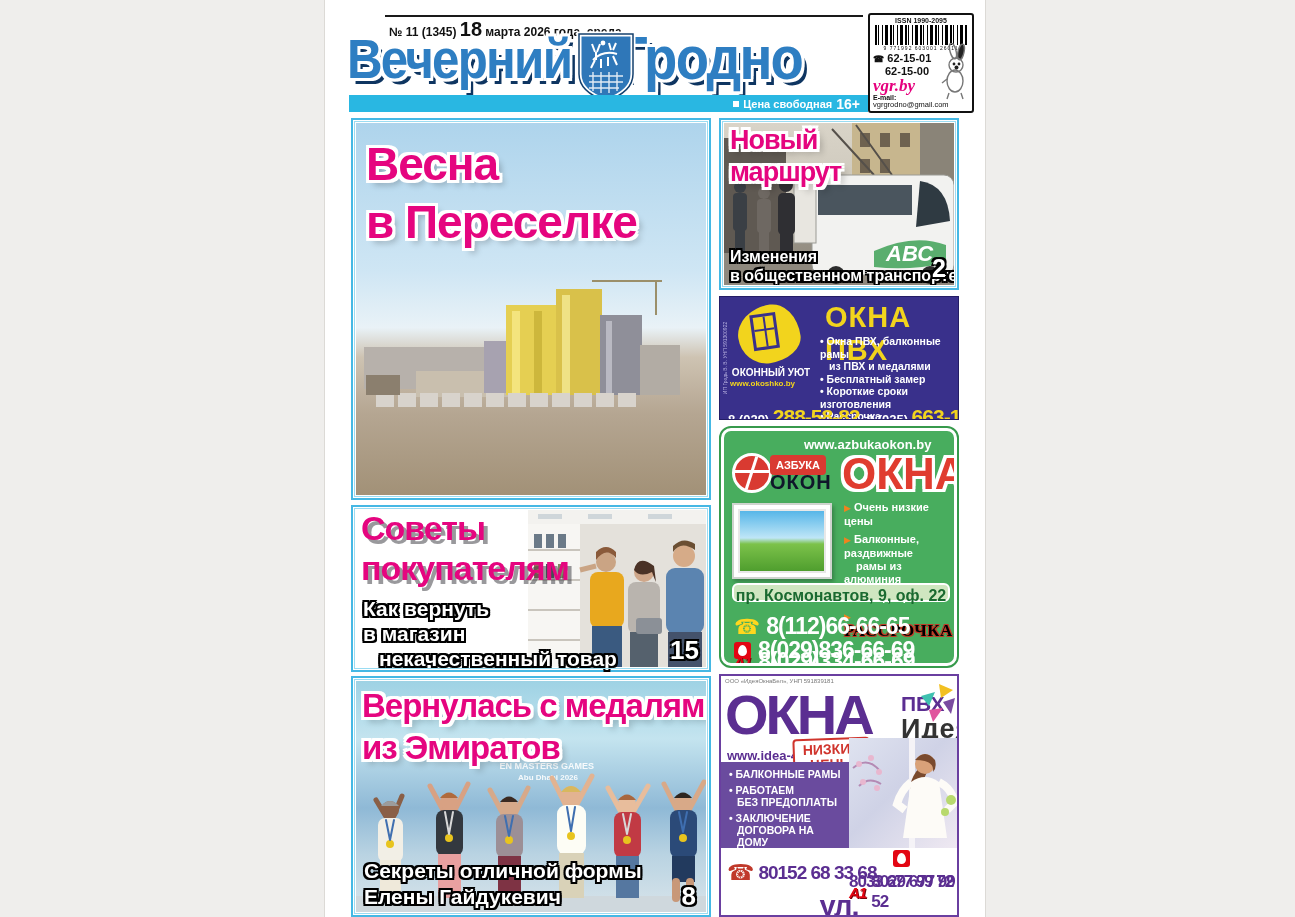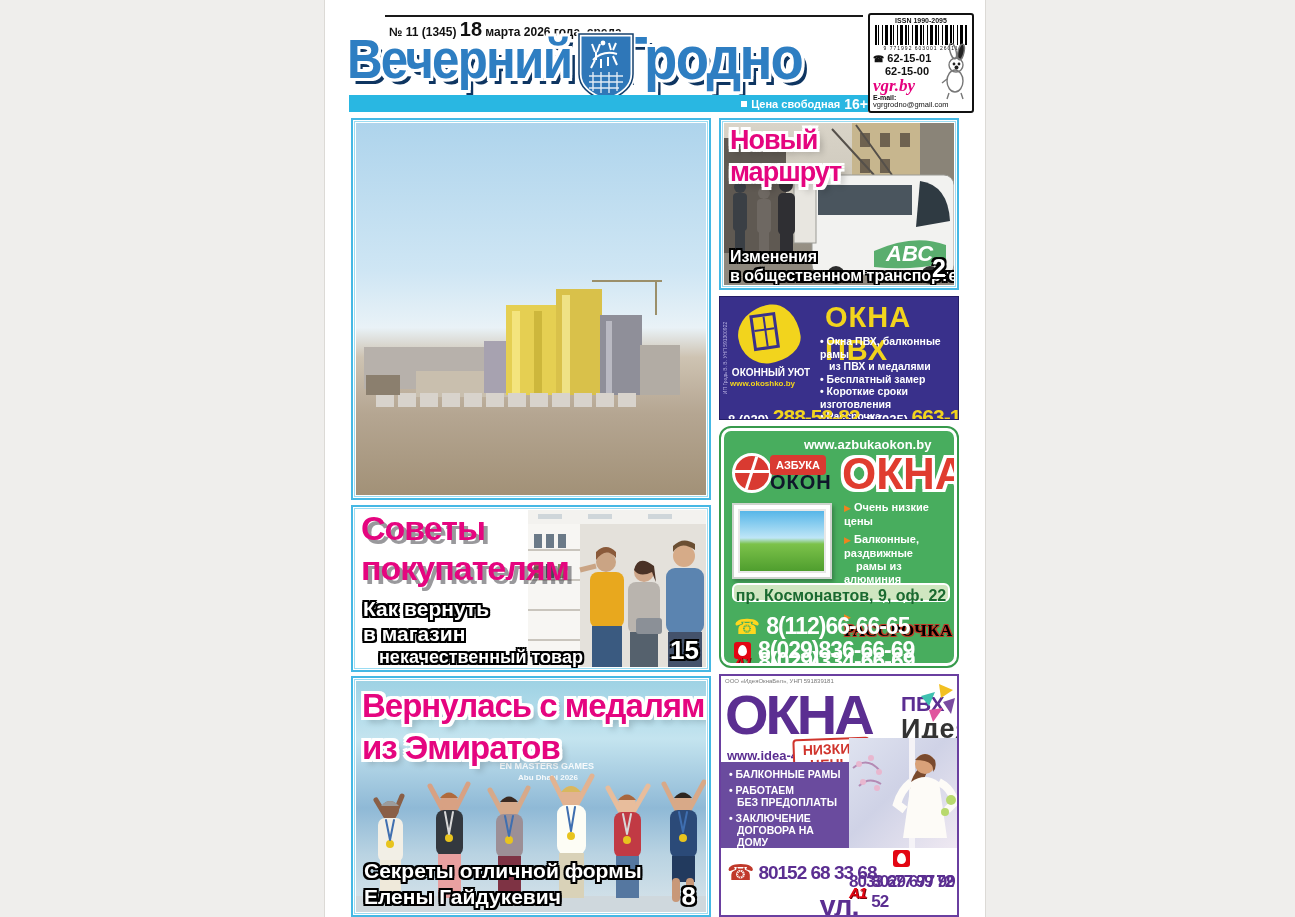--- a/index.html
+++ b/index.html
@@ -15,21 +15,21 @@
   .issue { position:absolute; left:64px; top:18px; font-size:12px; font-weight:bold; color:#111; white-space:nowrap; }
   .issue .day { font-size:20px; }
   .mast-word { position:absolute; font-weight:900; letter-spacing:-2px; transform:scaleX(.88); transform-origin:left;
                color:#2e7ec2; white-space:nowrap;
                text-shadow:-3px -3px 0 #fff,3px -3px 0 #fff,-3px 3px 0 #fff,3px 3px 0 #fff,
                            0 -3px 0 #fff,0 3px 0 #fff,-3px 0 0 #fff,3px 0 0 #fff,
                            6px 6px 0 #0e3561; }
   .mast1 { left:22px; top:26px; font-size:56px; }
   .mast2 { left:292px; top:22px; font-size:62px; }
   .cyanstrip { position:absolute; left:24px; top:95px; width:519px; height:17px; background:#29b7e2;
-               display:flex; align-items:center; justify-content:flex-end; }
+               display:flex; align-items:center; justify-content:flex-end; padding-right:8px; }
   .price { color:#fff; font-size:11px; font-weight:bold; display:flex; align-items:center; gap:4px; }
   .price .sq { width:6px; height:6px; background:#fff; display:inline-block; }
   .price .age { font-size:14px; }
 
   .infobox { position:absolute; left:543px; top:13px; width:106px; height:100px; background:#fff;
              border:2px solid #111; border-radius:3px; padding:2px 3px; overflow:hidden; }
   .issn { font-size:7px; font-weight:bold; text-align:center; color:#111; }
   .barcode { margin:1px auto 0; width:92px; height:20px;
              background:repeating-linear-gradient(90deg,#000 0 2px,#fff 2px 3px,#000 3px 4px,#fff 4px 7px,#000 7px 8px,#fff 8px 10px,#000 10px 13px,#fff 13px 15px); }
   .bdigits { font-size:5px; letter-spacing:1px; text-align:center; color:#111; }
@@ -231,20 +231,22 @@
               <rect x="130" y="118" width="18" height="14"></rect>
             <rect x="152" y="118" width="18" height="14"></rect>
               <rect x="174" y="118" width="18" height="14"></rect>
             <rect x="196" y="118" width="18" height="14"></rect>
               <rect x="218" y="118" width="18" height="14"></rect>
             <rect x="240" y="118" width="18" height="14"></rect>
               <rect x="262" y="118" width="18" height="14"></rect>
           </g>
           <rect x="10" y="100" width="34" height="20" fill="#8b7f6e"></rect>
         </svg>
+        <div class="headline" style="left:10px; top:14px; font-size:46px;">Весна</div>
+        <div class="headline" style="left:10px; top:72px; font-size:46px;">в Переселке</div>
       </div>
     </div>
 
     <div class="framed" style="left:26px; top:505px; width:360px; height:167px;">
       <div class="photo tips-photo">
         <svg width="178" height="161" viewBox="0 0 178 161">
           <rect x="0" y="0" width="178" height="14" fill="#f3f2ef"></rect>
           <rect x="10" y="4" width="24" height="5" fill="#cfd6da"></rect>
             <rect x="60" y="4" width="24" height="5" fill="#cfd6da"></rect>
             <rect x="120" y="4" width="24" height="5" fill="#cfd6da"></rect>
@@ -273,21 +275,21 @@
           <circle cx="156" cy="46" r="11" fill="#d6ab88"></circle>
           <path d="M145 42 q8 -12 22 -2 l0 -6 q-12 -8 -22 2 z" fill="#6b4f33"></path>
           <rect x="138" y="58" width="38" height="66" rx="9" fill="#5b84b0"></rect>
           <rect x="140" y="122" width="34" height="39" fill="#44526b"></rect>
         </svg>
       </div>
       <div class="headline" style="left:8px; top:2px; font-size:34px; text-shadow:4px 4px 0 rgba(70,70,74,.55);">Советы</div>
       <div class="headline" style="left:8px; top:42px; font-size:34px; text-shadow:4px 4px 0 rgba(70,70,74,.55);">покупателям</div>
       <div class="outlined" style="position:absolute; left:10px; top:90px; font-size:21px;">Как вернуть</div>
       <div class="outlined" style="position:absolute; left:10px; top:115px; font-size:21px;">в магазин</div>
-      <div class="outlined" style="position:absolute; left:10px; top:140px; font-size:18px;padding-left:16px;">некачественный товар</div>
+      <div class="outlined" style="position:absolute; left:10px; top:140px; font-size:21px;padding-left:16px;">некачественный товар</div>
       <div class="pagenum" style="position:absolute; right:10px; bottom:4px; font-size:26px;">15</div>
     </div>
 
     <div class="framed" style="left:26px; top:676px; width:360px; height:241px;">
       <div class="photo medals-photo">
         <div class="banner-txt" style="right:112px; top:80px; font-size:9px;">EN MASTERS GAMES</div>
         <div class="banner-txt" style="right:128px; top:92px; font-size:8px;">Abu Dhabi 2026</div>
         <svg class="figs" width="354" height="150" viewBox="0 0 354 150">
           <rect x="0" y="134" width="354" height="16" fill="#cfd8dd"></rect>
           <g stroke-linecap="round">

